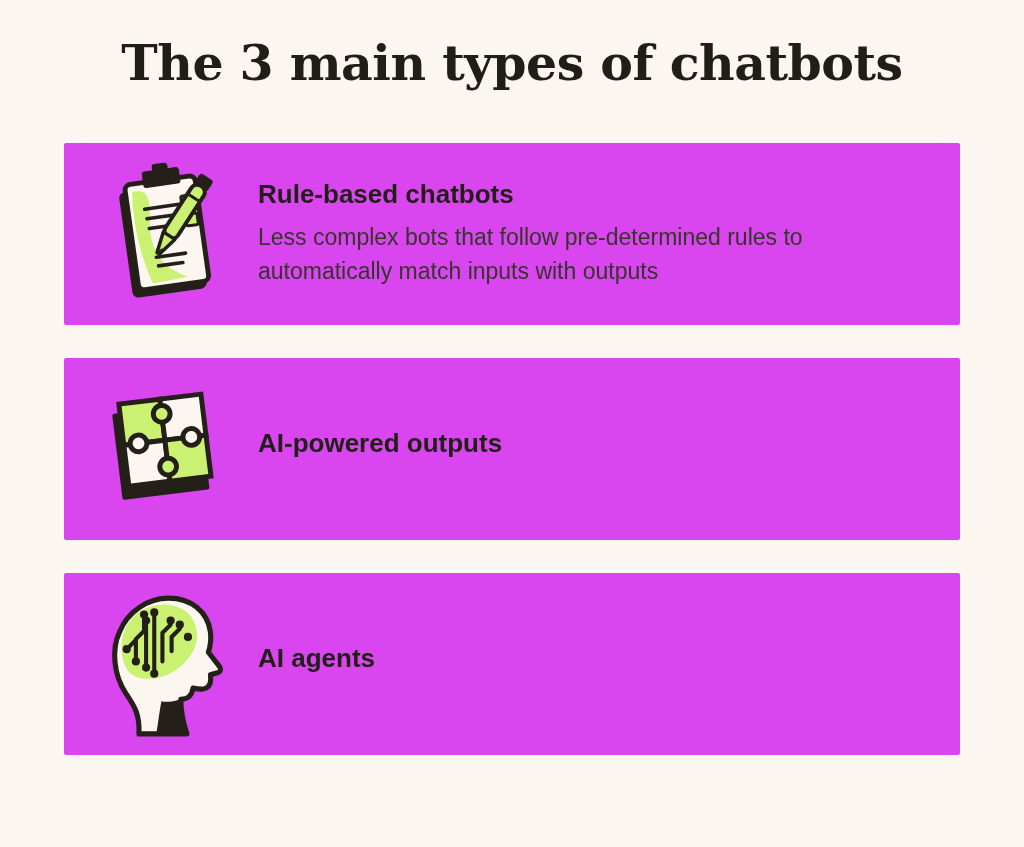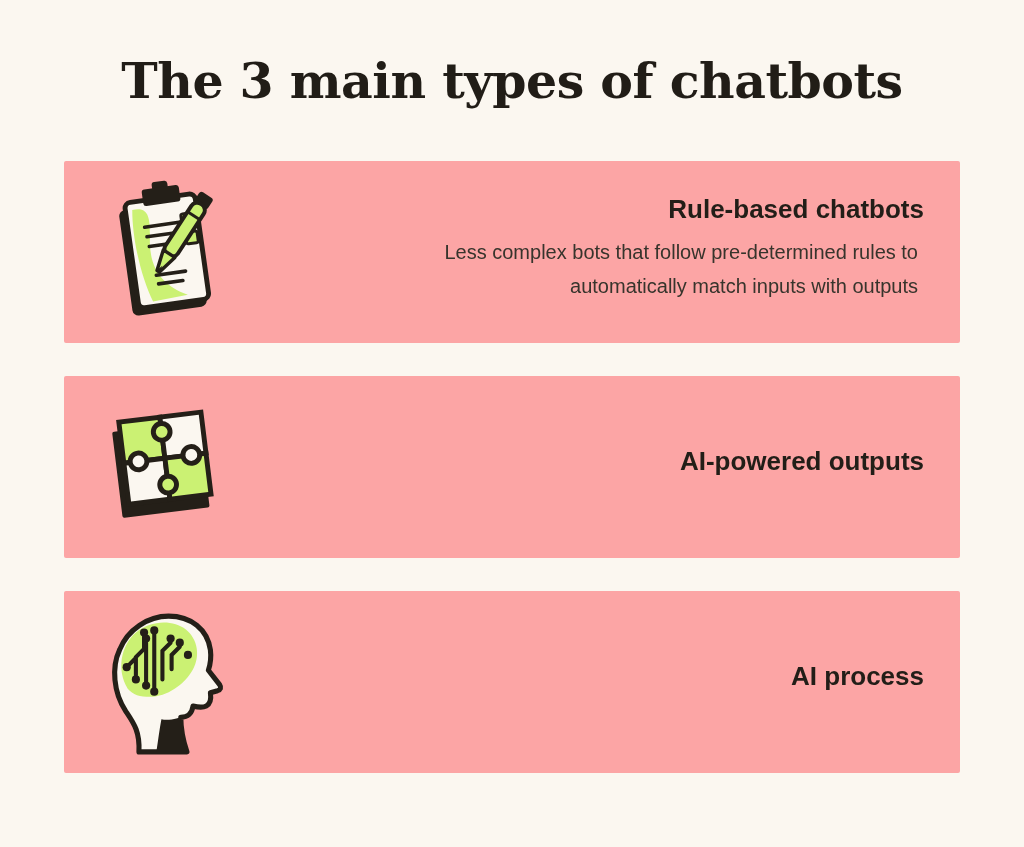--- a/index.html
+++ b/index.html
@@ -3,65 +3,64 @@
 <meta charset="utf-8">
 <style>
   html, body { margin: 0; padding: 0; }
   body {
     width: 1024px;
     height: 847px;
     background: #FBF7F0;
     font-family: "Liberation Sans", sans-serif;
     overflow: hidden;
   }
-  .page { padding-top: 52px; }
+  .page { padding-top: 34px; }
   .title {
     font-family: "DejaVu Serif", serif;
     font-weight: 700;
     font-size: 49px;
     letter-spacing: -0.5px;
     color: #211D17;
     text-align: center;
     margin: 0 0 50px 0;
     line-height: 1.2;
   }
   .card {
     width: 896px;
     height: 182px;
     margin: 0 auto 33px auto;
-    background: #fca5a5;
+    background: #d946ef;
     border-radius: 2px;
     display: flex;
     align-items: center;
     padding: 0 36px;
     box-sizing: border-box;
-    text-align: right;
   }
   .icon-wrap {
     width: 132px;
     height: 152px;
     flex: none;
     display: flex;
     align-items: center;
     justify-content: center;
   }
   .icon-wrap svg { width: 128px; height: 148px; }
   .card-text { margin-left: 26px; width: 690px; }
   .card-heading {
     font-size: 26px;
     font-weight: 700;
     color: #221E18;
     margin: 0 0 10px 0;
     line-height: 1.15;
   }
   .card-desc {
-    font-size: 20px;
+    font-size: 23px;
     line-height: 34px;
     color: #37342C;
-    margin: 6px;
+    margin: 0;
     white-space: pre-line;
   }
 </style>
 </head>
 <body>
 
 <div class="page">
 
   <h1 class="title">The 3 main types of chatbots</h1>
 
@@ -143,17 +142,17 @@
           <circle cx="76" cy="34" r="4"></circle>
           <circle cx="24" cy="58" r="4"></circle>
           <circle cx="33" cy="70" r="4"></circle>
           <circle cx="43" cy="76" r="4"></circle>
           <circle cx="51" cy="82" r="4"></circle>
           <circle cx="84" cy="46" r="4"></circle>
         </g>
       </svg>
     </div>
     <div class="card-text">
-      <h2 class="card-heading">AI process</h2>
+      <h2 class="card-heading">AI agents</h2>
     </div>
   </section>
 
 </div>
 
 </body></html>

